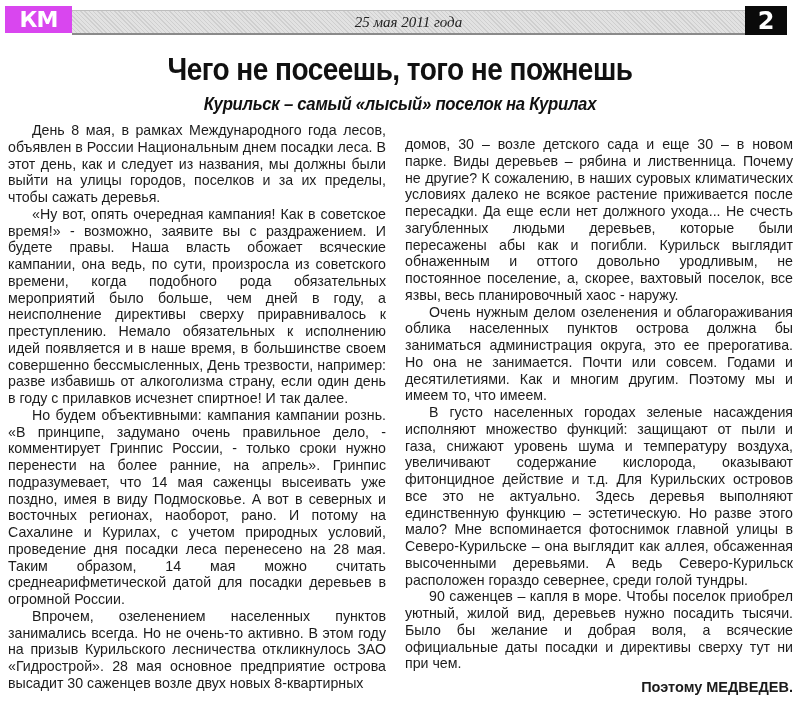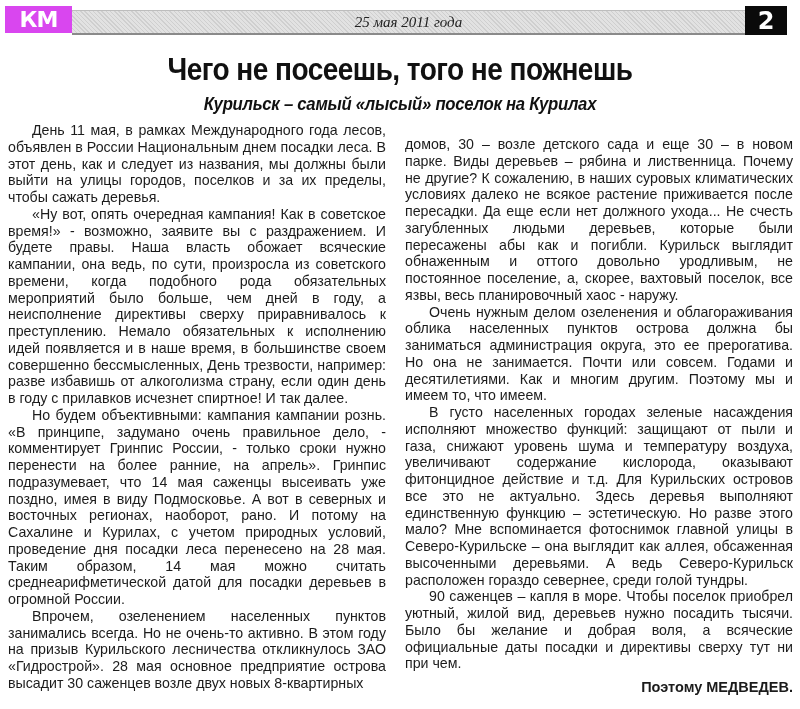--- a/index.html
+++ b/index.html
@@ -67,21 +67,21 @@
   <div class="date-band">
     <span>25 мая 2011 года</span>
   </div>
   <div class="page-num">2</div>
 </div>
 
 <h1 class="headline" style="margin:0;">Чего не посеешь, того не пожнешь</h1>
 <h2 class="subhead" style="margin:0;">Курильск – самый «лысый» поселок на Курилах</h2>
 
 <div class="column col-left">
-  <p class="para">День 11 мая, в рамках Международного года лесов, объявлен в России Национальным днем посадки леса. В этот день, как и следует из названия, мы должны были выйти на улицы городов, поселков и за их пределы, чтобы сажать деревья.</p>
+  <p class="para">День 8 мая, в рамках Международного года лесов, объявлен в России Национальным днем посадки леса. В этот день, как и следует из названия, мы должны были выйти на улицы городов, поселков и за их пределы, чтобы сажать деревья.</p>
   <p class="para">«Ну вот, опять очередная кампания! Как в советское время!» - возможно, заявите вы с раздражением. И будете правы. Наша власть обожает всяческие кампании, она ведь, по сути, произросла из советского времени, когда подобного рода обязательных мероприятий было больше, чем дней в году, а неисполнение директивы сверху приравнивалось к преступлению. Немало обязательных к исполнению идей появляется и в наше время, в большинстве своем совершенно бессмысленных, День трезвости, например: разве избавишь от алкоголизма страну, если один день в году с прилавков исчезнет спиртное! И так далее.</p>
   <p class="para">Но будем объективными: кампания кампании рознь. «В принципе, задумано очень правильное дело, - комментирует Гринпис России, - только сроки нужно перенести на более ранние, на апрель». Гринпис подразумевает, что 14 мая саженцы высеивать уже поздно, имея в виду Подмосковье. А вот в северных и восточных регионах, наоборот, рано. И потому на Сахалине и Курилах, с учетом природных условий, проведение дня посадки леса перенесено на 28 мая. Таким образом, 14 мая можно считать среднеарифметической датой для посадки деревьев в огромной России.</p>
   <p class="para">Впрочем, озеленением населенных пунктов занимались всегда. Но не очень-то активно. В этом году на призыв Курильского лесничества откликнулось ЗАО «Гидрострой». 28 мая основное предприятие острова высадит 30 саженцев возле двух новых 8-квартирных</p>
 </div>
 
 <div class="column col-right">
   <p class="para noindent">домов, 30 – возле детского сада и еще 30 – в новом парке. Виды деревьев – рябина и лиственница. Почему не другие? К сожалению, в наших суровых климатических условиях далеко не всякое растение приживается после пересадки. Да еще если нет должного ухода... Не счесть загубленных людьми деревьев, которые были пересажены абы как и погибли. Курильск выглядит обнаженным и оттого довольно уродливым, не постоянное поселение, а, скорее, вахтовый поселок, все язвы, весь планировочный хаос - наружу.</p>
   <p class="para">Очень нужным делом озеленения и облагораживания облика населенных пунктов острова должна бы заниматься администрация округа, это ее прерогатива. Но она не занимается. Почти или совсем. Годами и десятилетиями. Как и многим другим. Поэтому мы и имеем то, что имеем.</p>
   <p class="para">В густо населенных городах зеленые насаждения исполняют множество функций: защищают от пыли и газа, снижают уровень шума и температуру воздуха, увеличивают содержание кислорода, оказывают фитонцидное действие и т.д. Для Курильских островов все это не актуально. Здесь деревья выполняют единственную функцию – эстетическую. Но разве этого мало? Мне вспоминается фотоснимок главной улицы в Северо-Курильске – она выглядит как аллея, обсаженная высоченными деревьями. А ведь Северо-Курильск расположен гораздо севернее, среди голой тундры.</p>
   <p class="para">90 саженцев – капля в море. Чтобы поселок приобрел уютный, жилой вид, деревьев нужно посадить тысячи. Было бы желание и добрая воля, а всяческие официальные даты посадки и директивы сверху тут ни при чем.</p>

